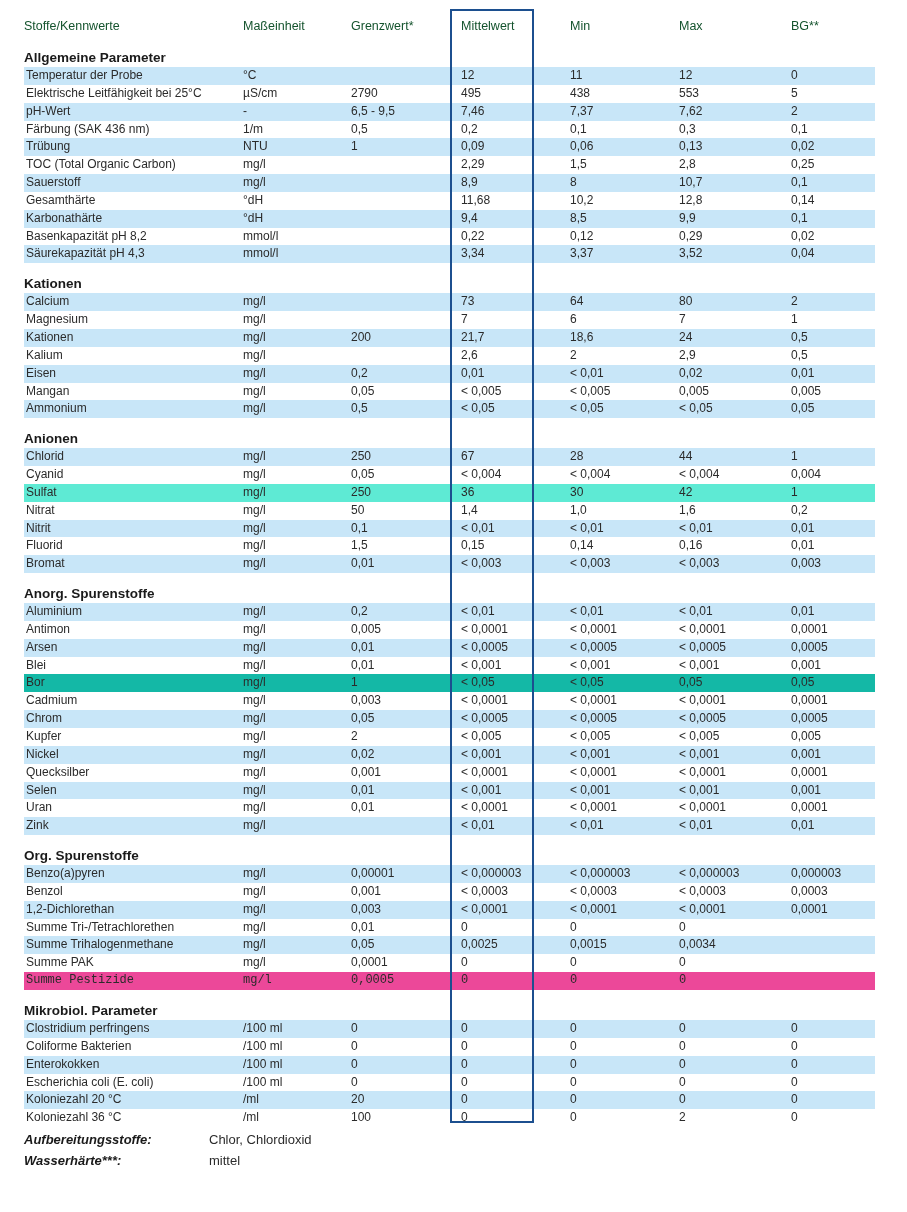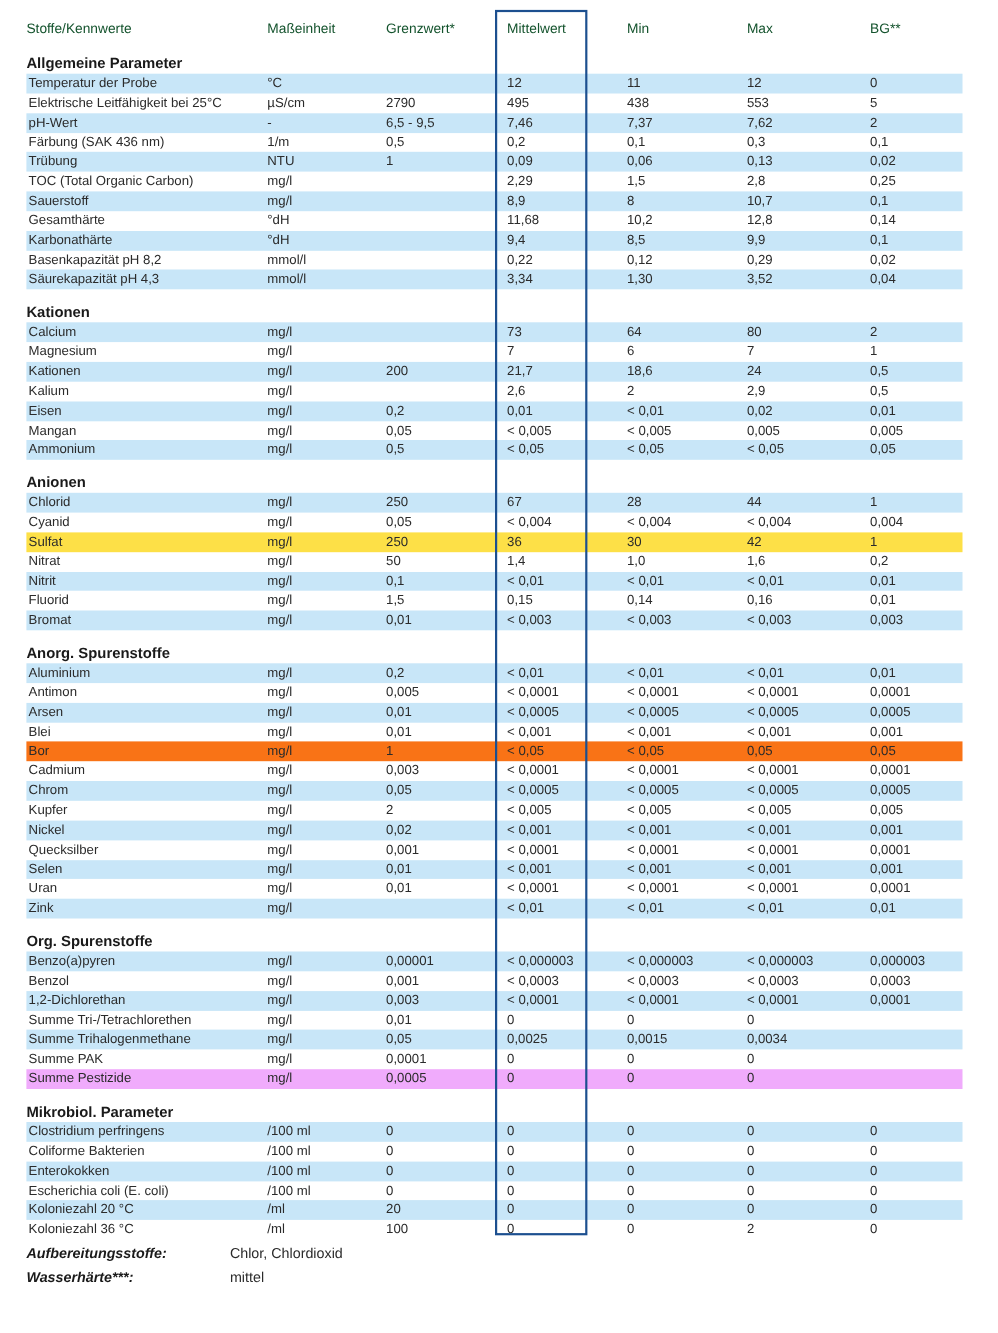--- a/index.html
+++ b/index.html
@@ -144,21 +144,21 @@
           <span class="col c3">0,22</span>
           <span class="col c4">0,12</span>
           <span class="col c5">0,29</span>
           <span class="col c6">0,02</span>
         </div>
         <div class="row striped" style="background: rgb(200, 230, 248);">
           <span class="col c0">Säurekapazität pH 4,3</span>
           <span class="col c1">mmol/l</span>
           <span class="col c2"></span>
           <span class="col c3">3,34</span>
-          <span class="col c4">1,30</span>
+          <span class="col c4">3,37</span>
           <span class="col c5">3,52</span>
           <span class="col c6">0,04</span>
         </div>
       </div>
       <div class="section">
         <div class="section-title">Kationen</div>
         <div class="row striped" style="background: rgb(200, 230, 248);">
           <span class="col c0">Calcium</span>
           <span class="col c1">mg/l</span>
           <span class="col c2"></span>
@@ -235,21 +235,21 @@
         </div>
         <div class="row">
           <span class="col c0">Cyanid</span>
           <span class="col c1">mg/l</span>
           <span class="col c2">0,05</span>
           <span class="col c3">&lt; 0,004</span>
           <span class="col c4">&lt; 0,004</span>
           <span class="col c5">&lt; 0,004</span>
           <span class="col c6">0,004</span>
         </div>
-        <div class="row striped" style="background: #fde047;">
+        <div class="row striped" style="background: #5eead4;">
           <span class="col c0">Sulfat</span>
           <span class="col c1">mg/l</span>
           <span class="col c2">250</span>
           <span class="col c3">36</span>
           <span class="col c4">30</span>
           <span class="col c5">42</span>
           <span class="col c6">1</span>
         </div>
         <div class="row">
           <span class="col c0">Nitrat</span>
@@ -319,21 +319,21 @@
         </div>
         <div class="row">
           <span class="col c0">Blei</span>
           <span class="col c1">mg/l</span>
           <span class="col c2">0,01</span>
           <span class="col c3">&lt; 0,001</span>
           <span class="col c4">&lt; 0,001</span>
           <span class="col c5">&lt; 0,001</span>
           <span class="col c6">0,001</span>
         </div>
-        <div class="row striped" style="background: #f97316;">
+        <div class="row striped" style="background: #14b8a6;">
           <span class="col c0">Bor</span>
           <span class="col c1">mg/l</span>
           <span class="col c2">1</span>
           <span class="col c3">&lt; 0,05</span>
           <span class="col c4">&lt; 0,05</span>
           <span class="col c5">0,05</span>
           <span class="col c6">0,05</span>
         </div>
         <div class="row">
           <span class="col c0">Cadmium</span>
@@ -457,21 +457,21 @@
         </div>
         <div class="row">
           <span class="col c0">Summe PAK</span>
           <span class="col c1">mg/l</span>
           <span class="col c2">0,0001</span>
           <span class="col c3">0</span>
           <span class="col c4">0</span>
           <span class="col c5">0</span>
           <span class="col c6"></span>
         </div>
-        <div class="row striped" style="background: #f0abfc;">
+        <div class="row striped" style="background: #ec4899; font-family: Liberation Mono, monospace;">
           <span class="col c0">Summe Pestizide</span>
           <span class="col c1">mg/l</span>
           <span class="col c2">0,0005</span>
           <span class="col c3">0</span>
           <span class="col c4">0</span>
           <span class="col c5">0</span>
           <span class="col c6"></span>
         </div>
       </div>
       <div class="section">

